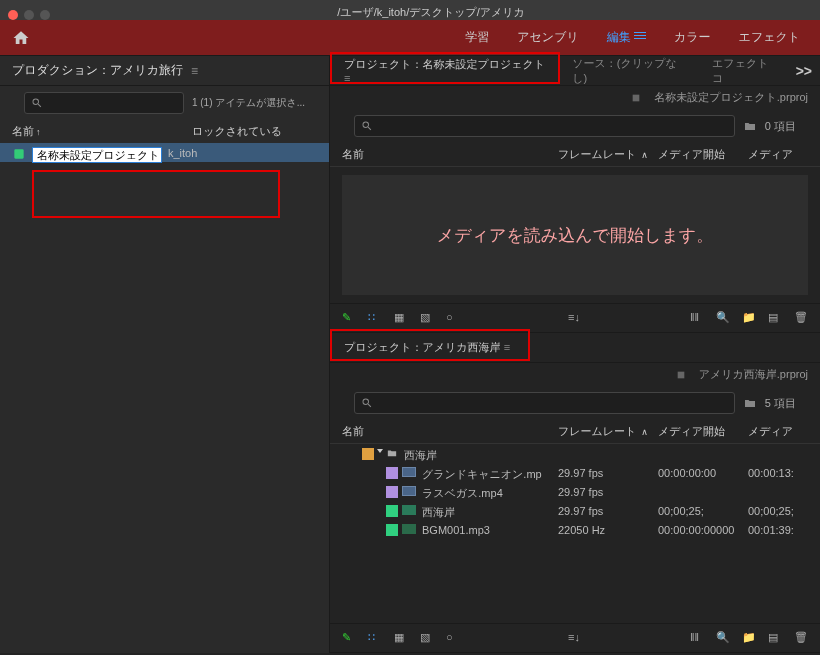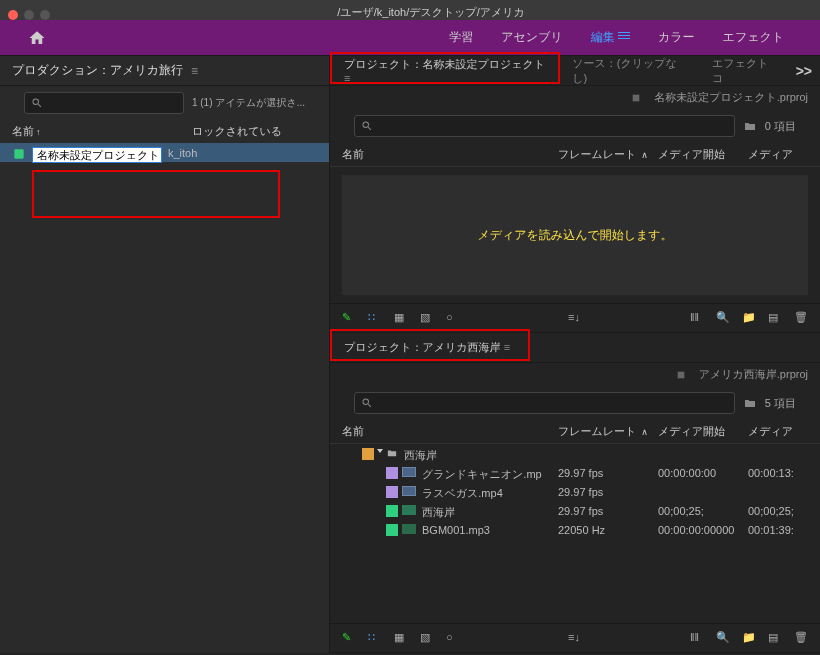--- a/index.html
+++ b/index.html
@@ -4,21 +4,21 @@
 <style>
 * { margin: 0; padding: 0; box-sizing: border-box; font-family: -apple-system, "Hiragino Sans", sans-serif; }
 body { background: #232323; color: #bbb; font-size: 11px; width: 820px; height: 655px; overflow: hidden; }
 
 .titlebar { height: 20px; background: #3a3a3a; display: flex; align-items: flex-end; padding: 0 8px; color: #ccc; }
 .traffic { display: flex; gap: 6px; }
 .traffic span { width: 10px; height: 10px; border-radius: 50%; background: #555; }
 .traffic span:first-child { background: #ff5f56; }
 .titlebar-title { flex: 1; text-align: center; font-size: 11px; }
 
-.topnav { height: 36px; background: #701a75; display: flex; align-items: center; padding: 0 28px; border-bottom: 1px solid #1a1a1a; }
+.topnav { height: 36px; background: #7f1d1d; display: flex; align-items: center; padding: 0 12px; border-bottom: 1px solid #1a1a1a; }
 .home-icon { width: 18px; height: 18px; fill: #ccc; }
 .topnav-items { flex: 1; display: flex; justify-content: flex-end; gap: 28px; padding-right: 8px; }
 .topnav-item { color: #ccc; font-size: 12px; cursor: pointer; }
 .topnav-item.active { color: #3fa0ff; }
 .hamb { display: inline-block; width: 12px; }
 .hamb span { display: block; height: 1px; background: #3fa0ff; margin: 2px 0; }
 
 .main { display: flex; height: calc(100% - 58px); }
 .left { width: 330px; background: #2a2a2a; border-right: 1px solid #1a1a1a; }
 .right { flex: 1; background: #232323; display: flex; flex-direction: column; }
@@ -47,21 +47,21 @@
 
 .hl { position: absolute; border: 2px solid #e00000; pointer-events: none; }
 
 .right-tabs { height: 30px; display: flex; align-items: center; padding: 0 8px; gap: 12px; border-bottom: 1px solid #1a1a1a; font-size: 11px; }
 .tab { color: #ccc; padding: 0 6px; cursor: pointer; }
 .tab.dim { color: #888; }
 .more { margin-left: auto; font-size: 14px; font-weight: bold; color: #ccc; }
 
 .proj-crumb { padding: 4px 12px; display: flex; align-items: center; gap: 6px; color: #999; font-size: 11px; justify-content: flex-end; }
 
-.media-area { flex: 1; background: #2e2e2e; margin: 8px 12px; display: flex; align-items: center; justify-content: center; color: #fde047; font-size: 12px; }
+.media-area { flex: 1; background: #2e2e2e; margin: 8px 12px; display: flex; align-items: center; justify-content: center; color: #fca5a5; font-size: 17px; }
 
 .toolbar { height: 30px; display: flex; align-items: center; padding: 0 12px; gap: 12px; border-top: 1px solid #1a1a1a; border-bottom: 1px solid #1a1a1a; }
 .tool-icon { width: 14px; height: 14px; color: #aaa; cursor: pointer; }
 .tool-icon.green { color: #3c3; }
 .tool-spacer { flex: 1; }
 
 .swatch { width: 12px; height: 12px; margin-right: 4px; }
 .swatch.purple { background: #b090e0; }
 .swatch.green { background: #30d080; }
 .swatch.orange { background: #e0a040; }

